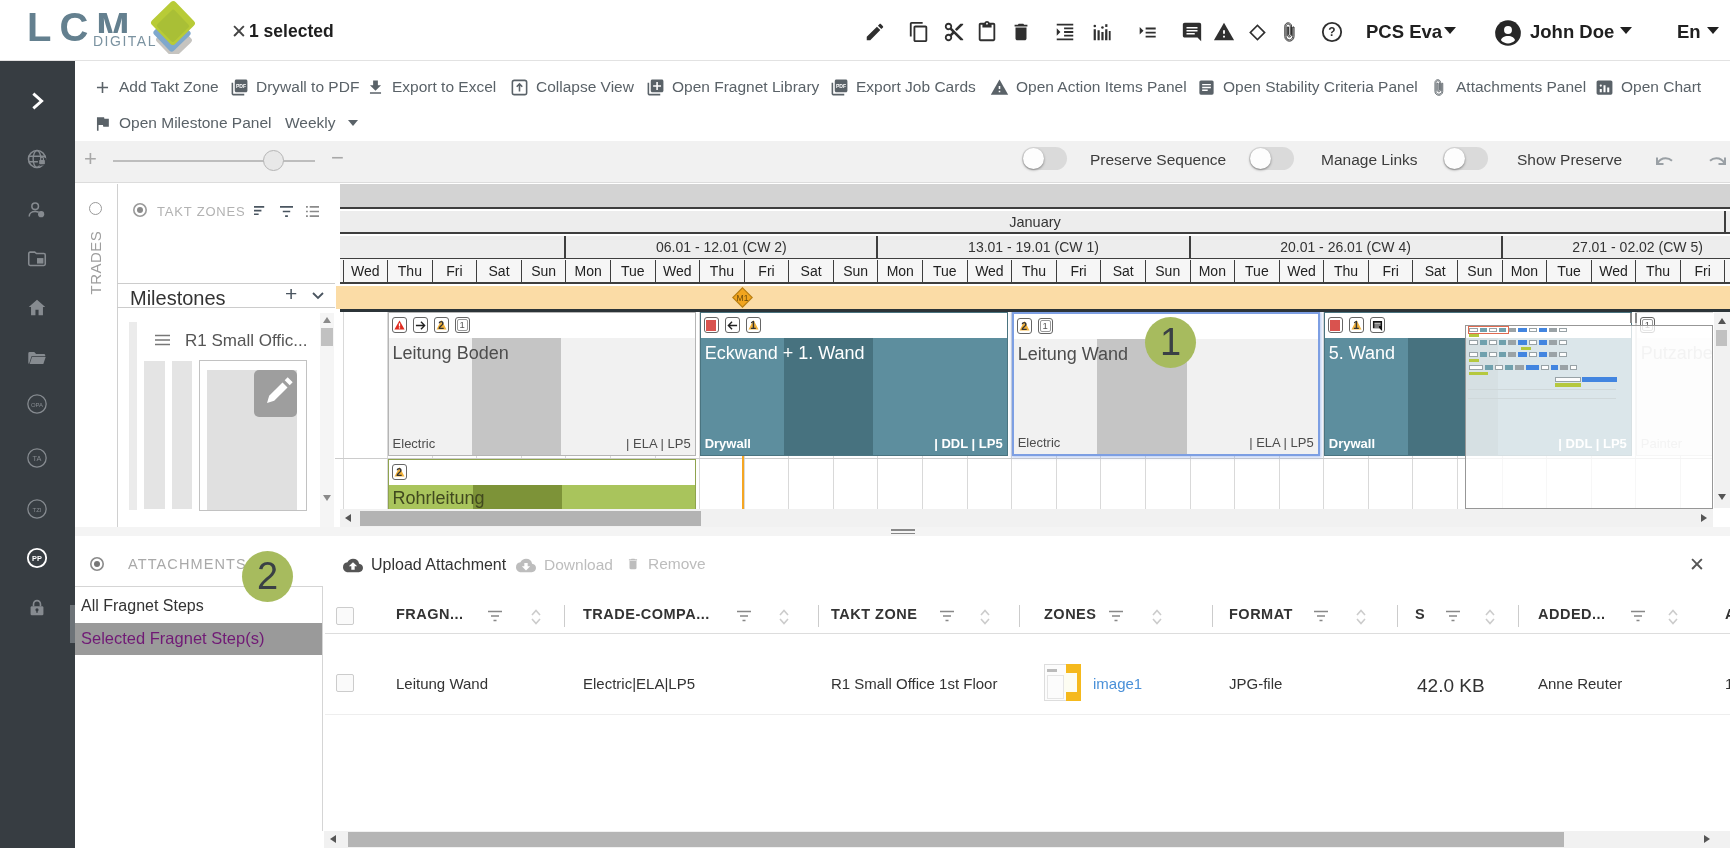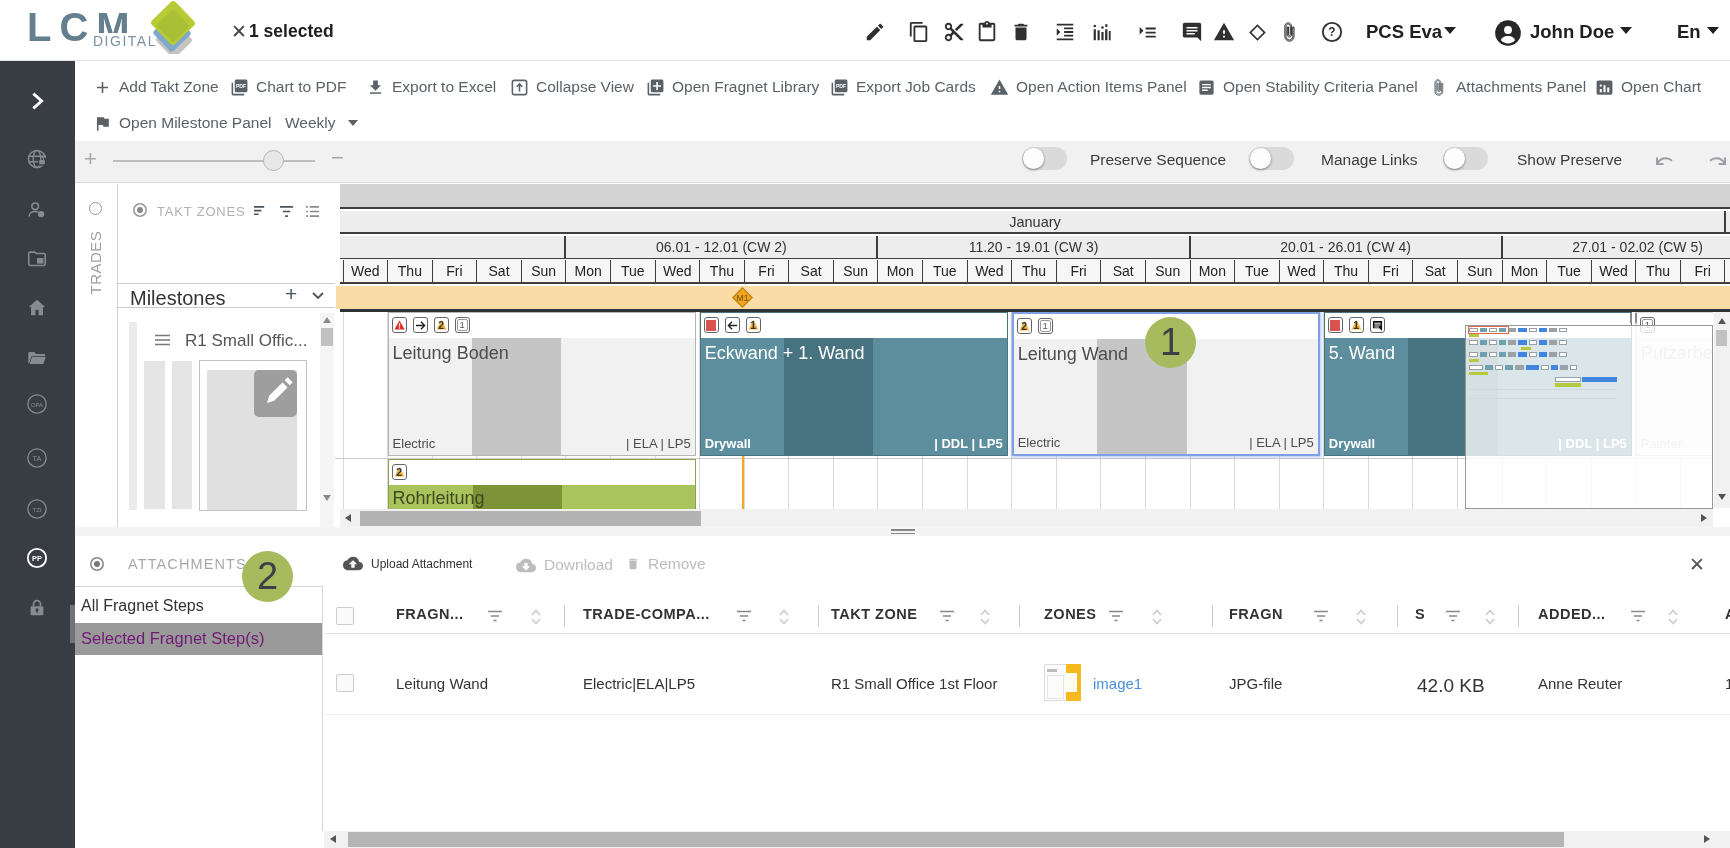--- a/index.html
+++ b/index.html
@@ -193,21 +193,21 @@
       </div>
       <span>Add Takt Zone</span>
     </div>
 <div class="ab" style="left:155px;top:13px;height:24px;display:flex;align-items:center;gap:7px;color:#5a6268;font-size:15.5px;">
       <div style="width:19px;height:19px;display:flex;align-items:center;">
         <svg width="19" height="19" viewBox="0 0 24 24">
           <path d="M20 2H8c-1.1 0-2 .9-2 2v12c0 1.1.9 2 2 2h12c1.1 0 2-.9 2-2V4c0-1.1-.9-2-2-2zM4 6H2v14c0 1.1.9 2 2 2h14v-2H4V6z" fill="#5a6268"></path>
           <text x="14" y="12.8" font-size="6.5" font-weight="bold" fill="#fff" text-anchor="middle" font-family="Liberation Sans">PDF</text>
         </svg>
       </div>
-      <span>Chart to PDF</span>
+      <span>Drywall to PDF</span>
     </div>
 <div class="ab" style="left:291px;top:13px;height:24px;display:flex;align-items:center;gap:7px;color:#5a6268;font-size:15.5px;">
       <div style="width:19px;height:19px;display:flex;align-items:center;">
         <svg width="19" height="19" viewBox="0 0 24 24">
           <path d="M19 9h-4V3H9v6H5l7 7 7-7zM5 18v2h14v-2H5z" fill="#5a6268"></path>
         </svg>
       </div>
       <span>Export to Excel</span>
     </div>
 <div class="ab" style="left:435px;top:13px;height:24px;display:flex;align-items:center;gap:7px;color:#5a6268;font-size:15.5px;">
@@ -377,21 +377,21 @@
 <div class="ab" style="left:5px;top:0;width:1390px;height:25px;background:#d3d3d3;border-bottom:2px solid #3e3e3e;"></div>
 <div class="ab" style="left:5px;top:27px;width:1390px;height:23px;background:#ededed;border-bottom:2px solid #3e3e3e;"></div>
 <div class="ab" style="left:645px;top:30px;width:110px;text-align:center;font-size:14.5px;color:#333;">January</div>
 <div class="ab" style="left:1389.48px;top:27px;width:2px;height:23px;background:#3e3e3e;"></div>
 <div class="ab" style="left:5px;top:52px;width:1390px;height:23px;background:#ededed;border-bottom:1.5px solid #3e3e3e;"></div>
 <div class="ab" style="left:229.39999999999998px;top:52px;width:2px;height:23px;background:#3e3e3e;"></div>
 <div class="ab" style="left:541.46px;top:52px;width:2px;height:23px;background:#3e3e3e;"></div>
 <div class="ab" style="left:853.52px;top:52px;width:2px;height:23px;background:#3e3e3e;"></div>
 <div class="ab" style="left:1165.58px;top:52px;width:2px;height:23px;background:#3e3e3e;"></div>
 <div class="ab" style="left:276.43000000000006px;top:55px;width:220px;text-align:center;font-size:14px;color:#333;">06.01 - 12.01 (CW 2)</div>
-<div class="ab" style="left:588.49px;top:55px;width:220px;text-align:center;font-size:14px;color:#333;">11.20 - 19.01 (CW 3)</div>
+<div class="ab" style="left:588.49px;top:55px;width:220px;text-align:center;font-size:14px;color:#333;">13.01 - 19.01 (CW 1)</div>
 <div class="ab" style="left:900.55px;top:55px;width:220px;text-align:center;font-size:14px;color:#333;">20.01 - 26.01 (CW 4)</div>
 <div class="ab" style="left:1192.5px;top:55px;width:220px;text-align:center;font-size:14px;color:#333;">27.01 - 02.02 (CW 5)</div>
 <div class="ab" style="left:5px;top:74px;width:1390px;height:26px;background:#f6f6f6;border-top:1.5px solid #3e3e3e;border-bottom:2px solid #3e3e3e;"></div>
 <div class="ab" style="left:7.5px;top:75.5px;width:44.58px;height:23px;border-left:1.5px solid #3e3e3e;font-size:14px;color:#222;text-align:center;line-height:23px;">Wed</div>
 <div class="ab" style="left:52.079999999999984px;top:75.5px;width:44.58px;height:23px;border-left:1.5px solid #3e3e3e;font-size:14px;color:#222;text-align:center;line-height:23px;">Thu</div>
 <div class="ab" style="left:96.65999999999997px;top:75.5px;width:44.58px;height:23px;border-left:1.5px solid #3e3e3e;font-size:14px;color:#222;text-align:center;line-height:23px;">Fri</div>
 <div class="ab" style="left:141.24px;top:75.5px;width:44.58px;height:23px;border-left:1.5px solid #3e3e3e;font-size:14px;color:#222;text-align:center;line-height:23px;">Sat</div>
 <div class="ab" style="left:185.81999999999994px;top:75.5px;width:44.58px;height:23px;border-left:1.5px solid #3e3e3e;font-size:14px;color:#222;text-align:center;line-height:23px;">Sun</div>
 <div class="ab" style="left:230.39999999999998px;top:75.5px;width:44.58px;height:23px;border-left:1.5px solid #3e3e3e;font-size:14px;color:#222;text-align:center;line-height:23px;">Mon</div>
 <div class="ab" style="left:274.98px;top:75.5px;width:44.58px;height:23px;border-left:1.5px solid #3e3e3e;font-size:14px;color:#222;text-align:center;line-height:23px;">Tue</div>
@@ -667,21 +667,21 @@
         <circle cx="8" cy="8" r="3" fill="#777"></circle>
       </svg>
     </div>
 <div class="ab" style="left:53px;top:20px;font-size:14.5px;color:#a9a9a9;letter-spacing:1.1px;">ATTACHMENTS</div>
 <div class="ab" style="left:268px;top:20px;display:flex;align-items:center;gap:8px;">
       <span>
         <svg width="20" height="15" viewBox="0 0 24 16">
           <path d="M19.35 6.04A7.49 7.49 0 0012 0C9.11 0 6.6 1.64 5.35 4.04A5.994 5.994 0 000 10c0 3.31 2.69 6 6 6h13c2.76 0 5-2.24 5-5 0-2.64-2.05-4.78-4.65-4.96zM14 9v4h-4V9H7l5-5 5 5h-3z" fill="#555"></path>
         </svg>
       </span>
-      <span style="font-size:12px;color:#333;">Upload Attachment</span>
+      <span style="font-size:16px;color:#333;">Upload Attachment</span>
     </div>
 <div class="ab" style="left:441px;top:20px;display:flex;align-items:center;gap:8px;">
       <span>
         <svg width="20" height="15" viewBox="0 0 24 16">
           <path d="M19.35 6.04A7.49 7.49 0 0012 0C9.11 0 6.6 1.64 5.35 4.04A5.994 5.994 0 000 10c0 3.31 2.69 6 6 6h13c2.76 0 5-2.24 5-5 0-2.64-2.05-4.78-4.65-4.96zM10 5h4v4h3l-5 5-5-5h3V5z" fill="#bdbdbd"></path>
         </svg>
       </span>
       <span style="font-size:15.5px;color:#bdbdbd;">Download</span>
     </div>
 <div class="ab" style="left:551px;top:19px;display:flex;align-items:center;gap:8px;">
@@ -745,21 +745,21 @@
         <path d="M1 1.5h14M4 6h8M6.5 10.5h3" stroke="#888" stroke-width="1.5"></path>
       </svg>
     </div>
 <div class="ab" style="left:1076px;top:72px;">
       <svg width="12" height="18" viewBox="0 0 12 18">
         <path d="M2 7l4-4.5L10 7" fill="none" stroke="#ccc" stroke-width="1.6"></path>
         <path d="M2 11l4 4.5 4-4.5" fill="none" stroke="#ccc" stroke-width="1.6"></path>
       </svg>
     </div>
 <div class="ab" style="left:1137px;top:69px;width:1px;height:22px;background:#ccc;"></div>
-<div class="ab" style="left:1154px;top:70px;font-size:14.5px;font-weight:bold;color:#333;letter-spacing:0.5px;">FRAGN</div>
+<div class="ab" style="left:1154px;top:70px;font-size:14.5px;font-weight:bold;color:#333;letter-spacing:0.5px;">FORMAT</div>
 <div class="ab" style="left:1238px;top:74px;">
       <svg width="16" height="12" viewBox="0 0 16 12">
         <path d="M1 1.5h14M4 6h8M6.5 10.5h3" stroke="#888" stroke-width="1.5"></path>
       </svg>
     </div>
 <div class="ab" style="left:1280px;top:72px;">
       <svg width="12" height="18" viewBox="0 0 12 18">
         <path d="M2 7l4-4.5L10 7" fill="none" stroke="#ccc" stroke-width="1.6"></path>
         <path d="M2 11l4 4.5 4-4.5" fill="none" stroke="#ccc" stroke-width="1.6"></path>
       </svg>

